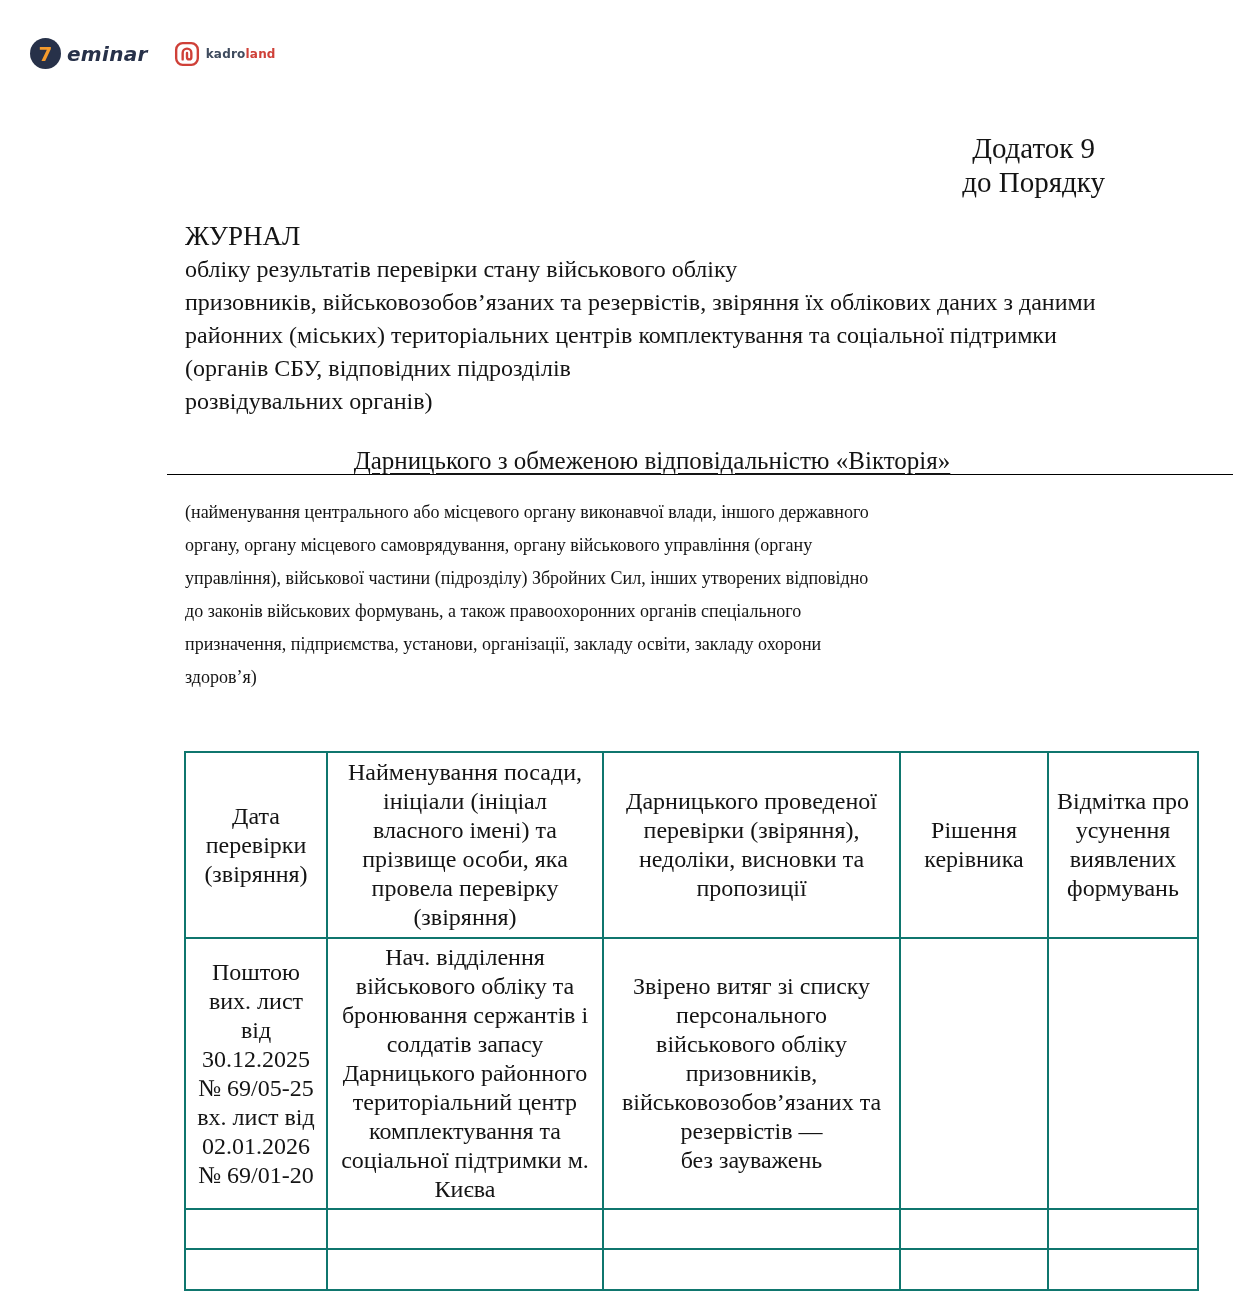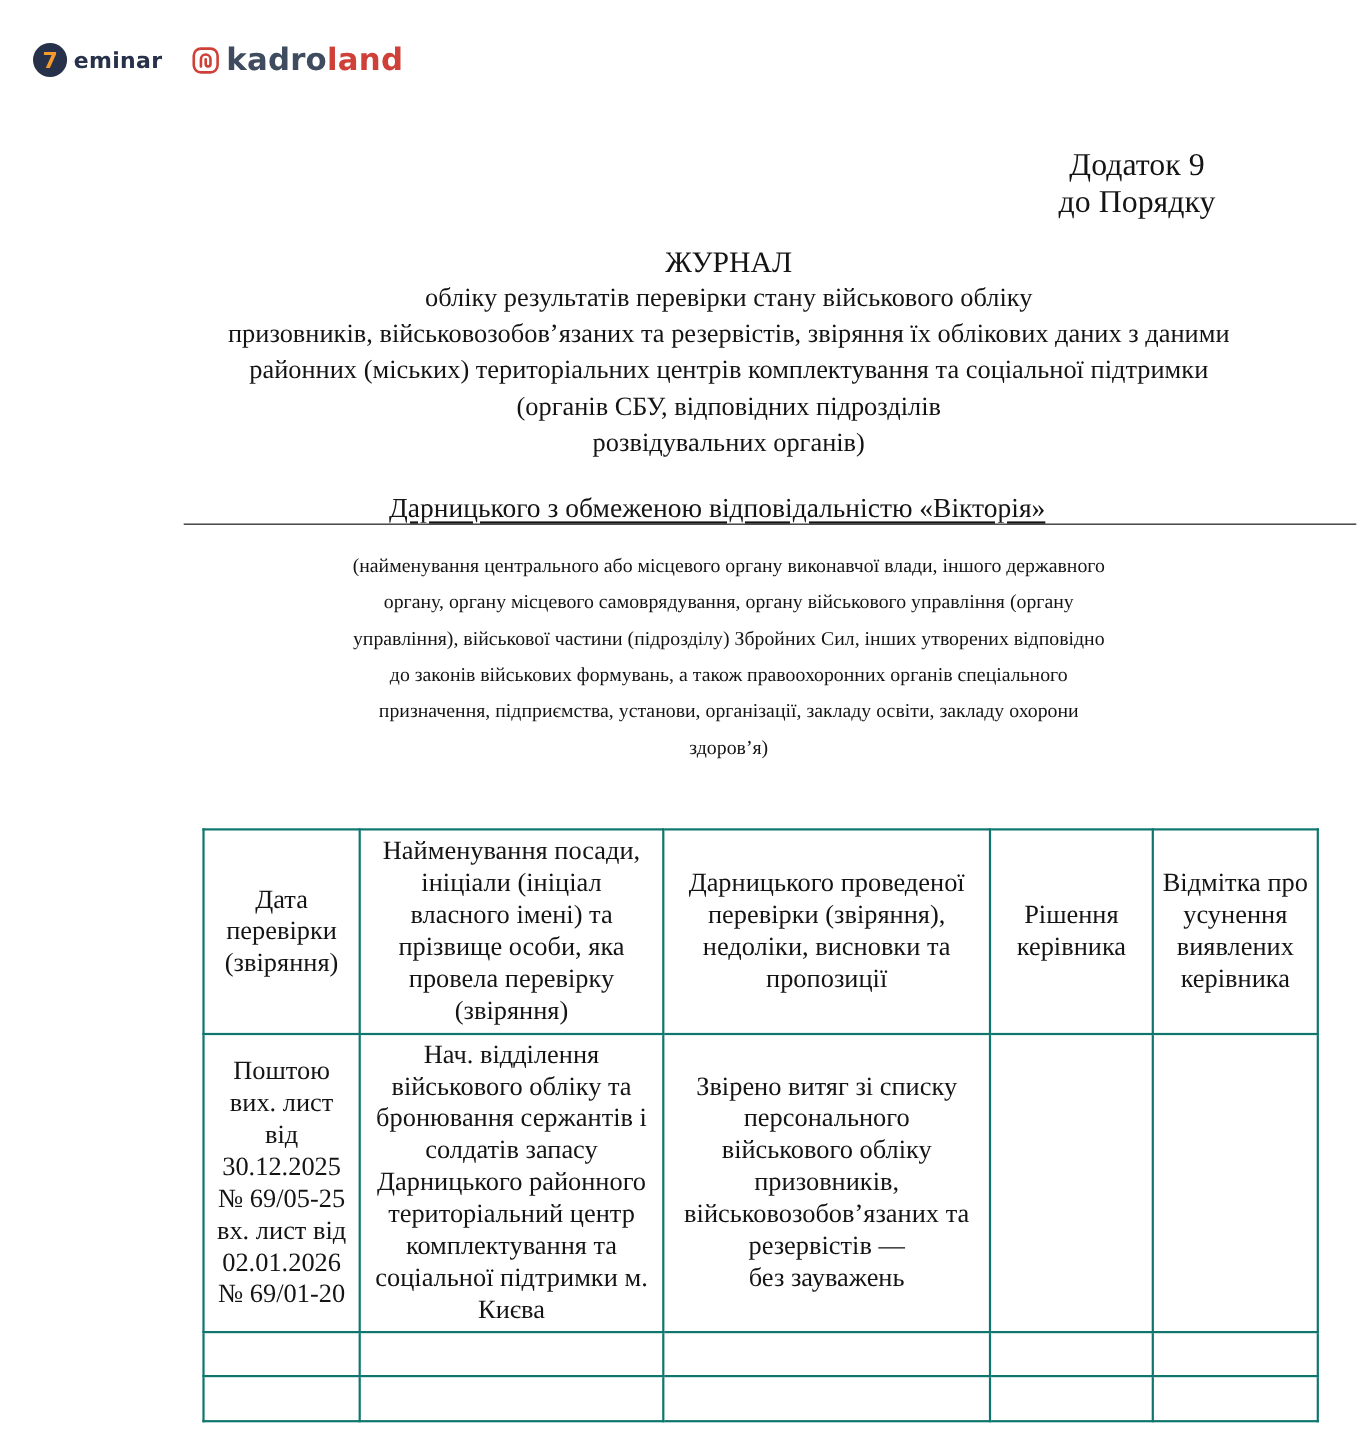--- a/index.html
+++ b/index.html
@@ -21,35 +21,35 @@
     font-family:"DejaVu Sans","Liberation Sans",sans-serif;
   }
   .logo{display:flex;align-items:center;gap:6px;cursor:pointer;}
   .seven-circle{
     width:31px;height:31px;border-radius:50%;
     background:#273149;
     color:#f59b2c;
     display:flex;align-items:center;justify-content:center;
     font-weight:bold;font-size:20px;
   }
-  .seven-text{color:#273149;font-weight:bold;font-size:20px;letter-spacing:.3px;}
+  .seven-text{color:#273149;font-weight:bold;font-size:20px;letter-spacing:.3px;font-style:italic;}
   .kadro-icon{display:flex;align-items:center;}
-  .kadro-text{font-weight:bold;font-size:28px;letter-spacing:.2px;}
+  .kadro-text{font-weight:bold;font-size:12px;letter-spacing:.2px;}
   .kadro-text .kadro{color:#3f4b5e;}
   .kadro-text .land{color:#cf4038;}
   
   .annex{
     width:fit-content;
     margin:62px 136px 0 auto;
     text-align:center;
     font-size:29px;
     line-height:34px;
   }
   
-  .text-col{margin-left:185px;width:955px;text-align:center;}
+  .text-col{margin-left:185px;width:955px;text-align:left;}
   .doc-title{
     margin-top:21px;
     font-size:27px;
     line-height:33px;
   }
   .pre{white-space:pre-line;}
   .doc-subtitle{
     font-size:24px;
     line-height:33px;
   }
@@ -169,21 +169,21 @@
 (звіряння)</th>
         <th>Дарницького проведеної
 перевірки (звіряння),
 недоліки, висновки та
 пропозиції</th>
         <th>Рішення
 керівника</th>
         <th>Відмітка про
 усунення
 виявлених
-керівника</th>
+формувань</th>
       </tr>
       <tr class="data-row">
         <td>Поштою
 вих. лист
 від
 30.12.2025
 № 69/05-25
 вх. лист від
 02.01.2026
 № 69/01-20</td>

